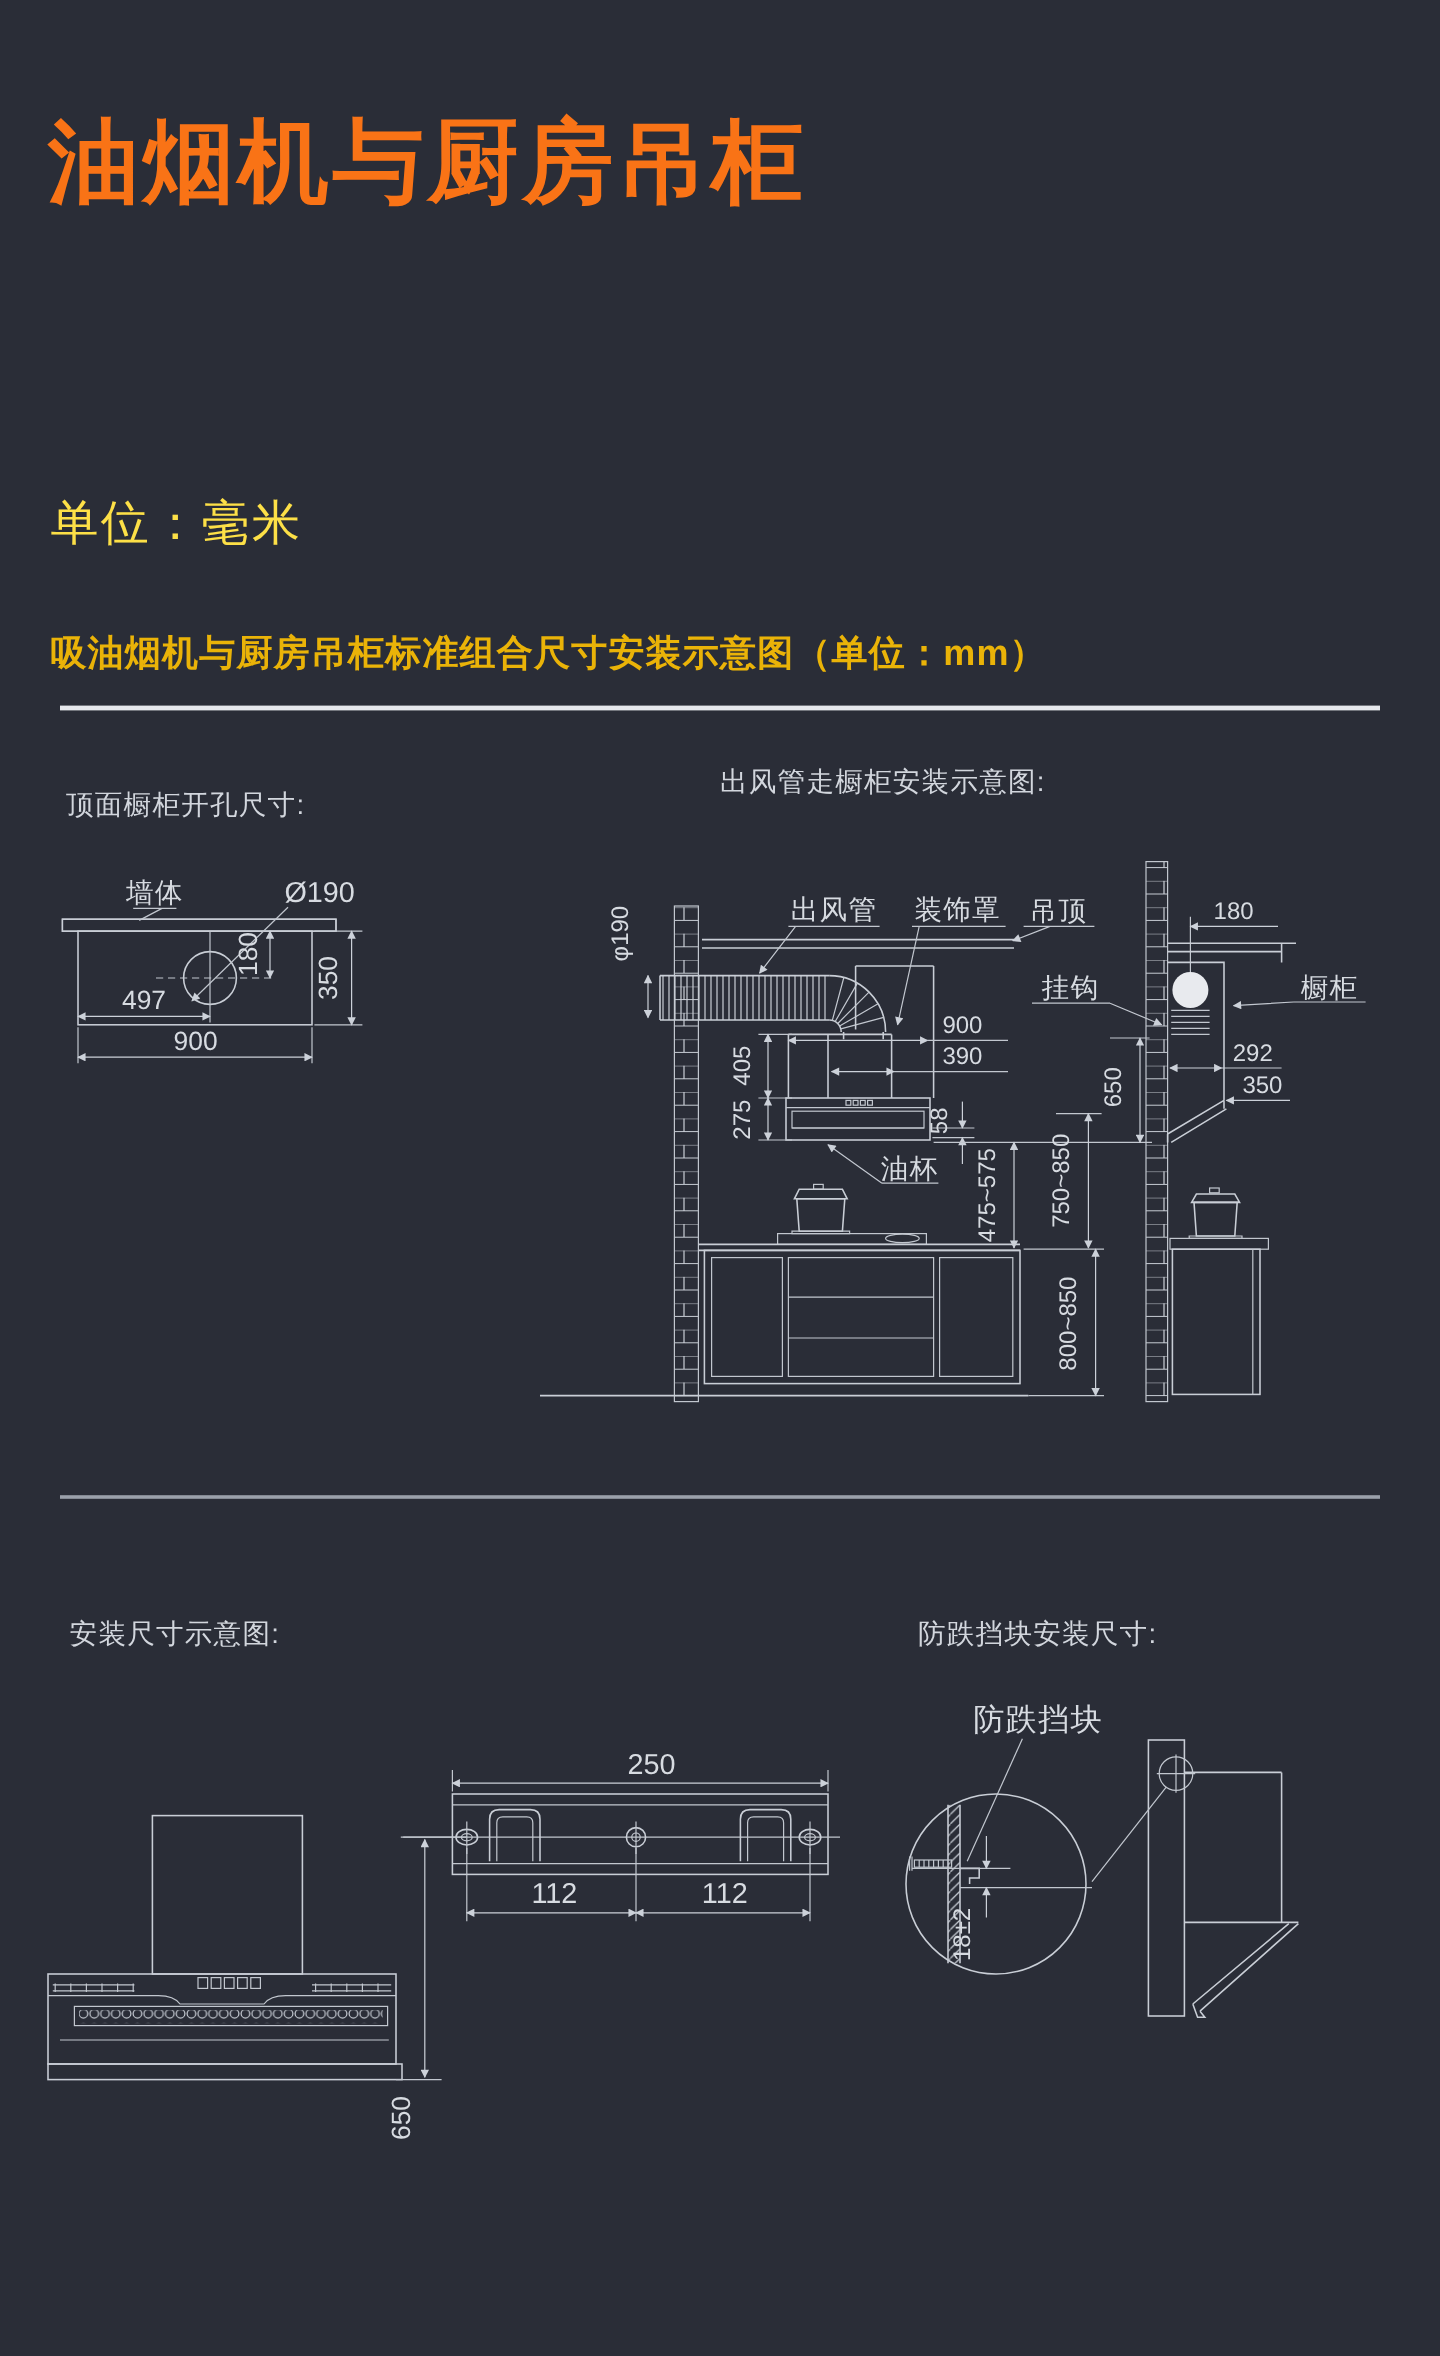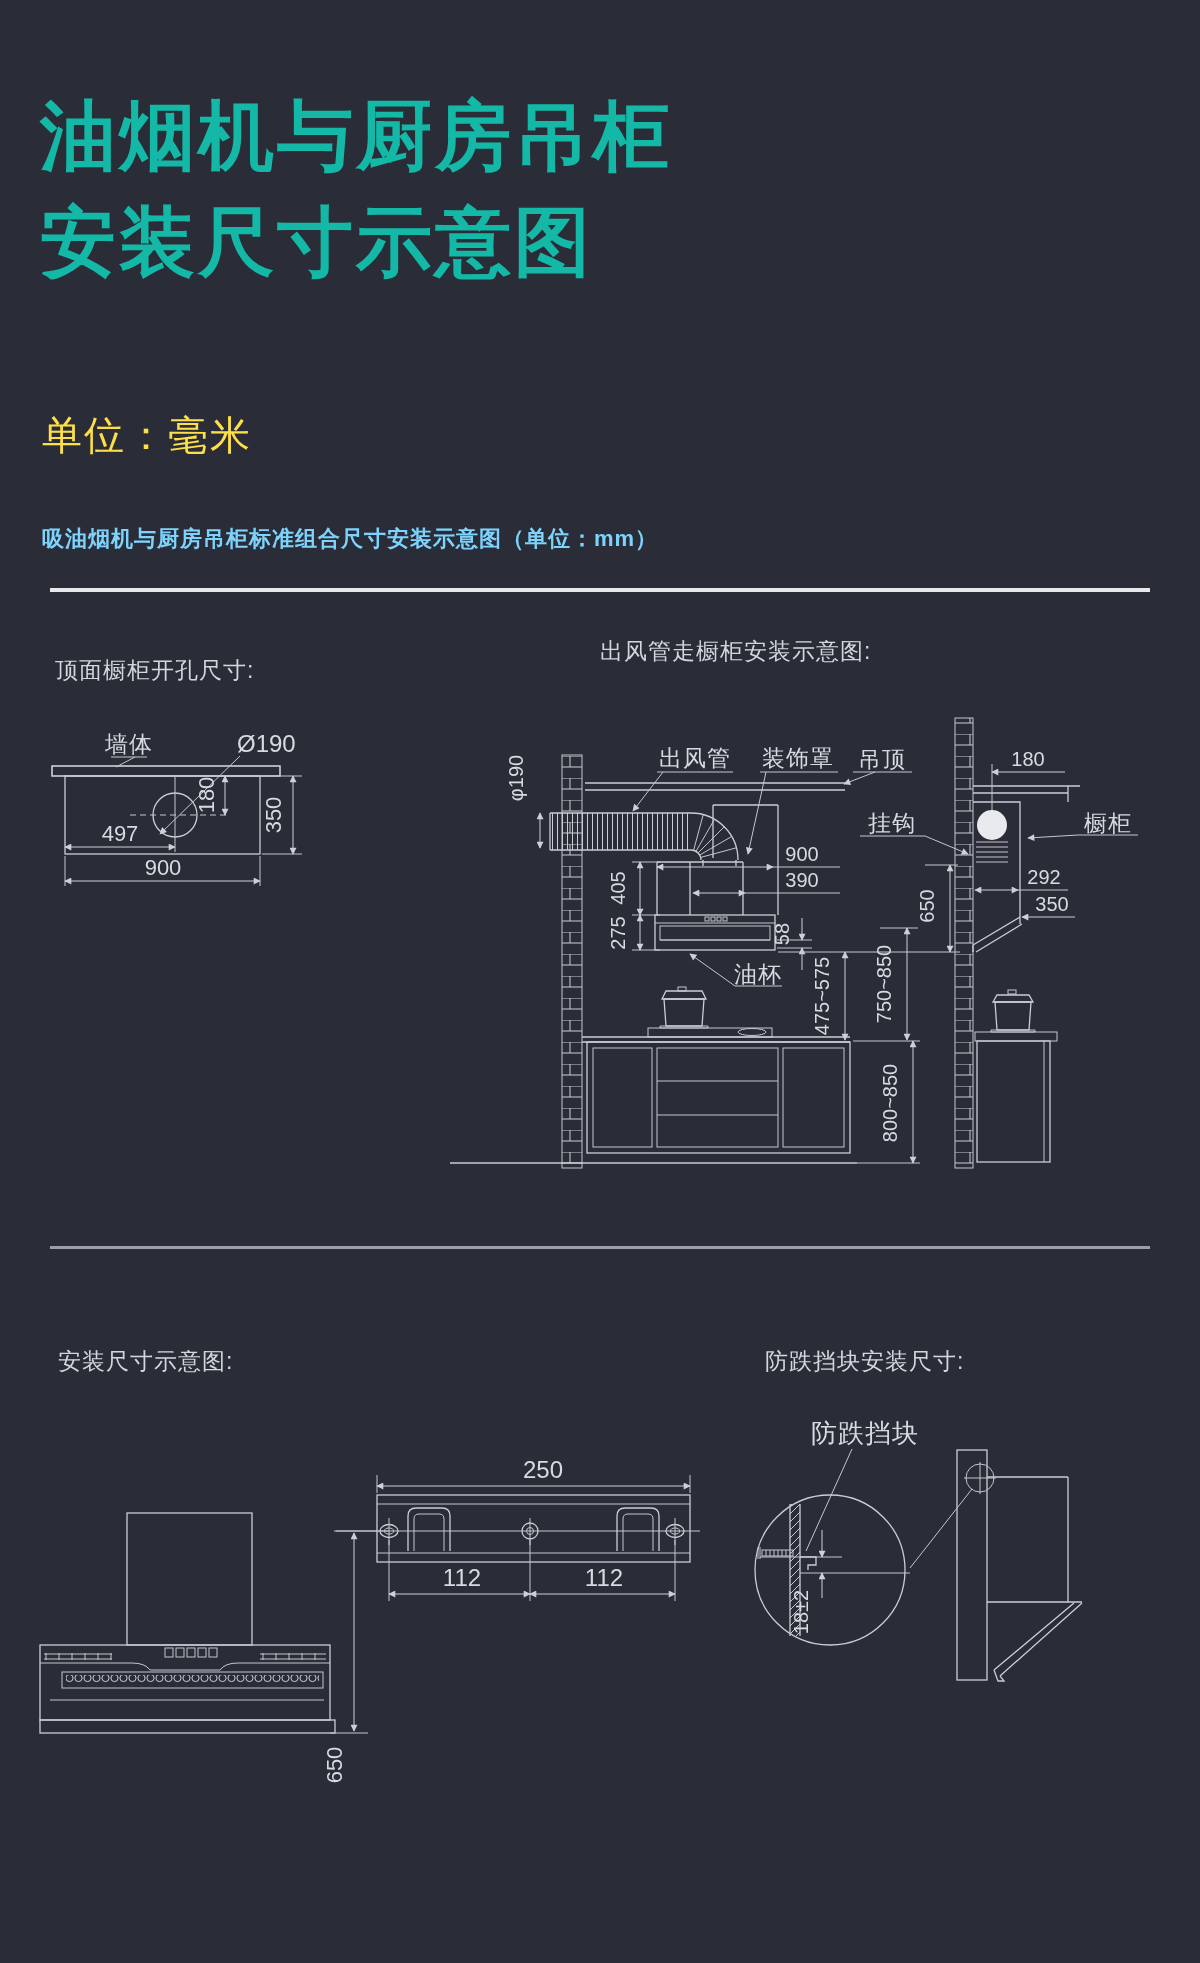--- a/index.html
+++ b/index.html
@@ -1,40 +1,39 @@
 <!DOCTYPE html>
 <html><head>
 <meta charset="utf-8">
 <style>
   html,body{margin:0;padding:0;background:#2a2d37;}
   .page{position:relative;width:1200px;height:1963px;background:#2a2d37;overflow:hidden;
         font-family:"Liberation Sans","DejaVu Sans",sans-serif;}
   .abs{position:absolute;}
-  .title{color:#14b8a6;font-size:76px;font-weight:900;letter-spacing:3px;line-height:1;white-space:nowrap;}
+  .title{color:#f97316;font-size:76px;font-weight:900;letter-spacing:3px;line-height:1;white-space:nowrap;}
   .unit{color:#fde047;font-size:40px;letter-spacing:2px;}
-  .section-title{color:#7dd3fc;font-size:22px;font-weight:bold;letter-spacing:1px;white-space:nowrap;}
+  .section-title{color:#eab308;font-size:30px;font-weight:bold;letter-spacing:1px;white-space:nowrap;}
   .h-label{color:#d2d6dd;font-size:23px;letter-spacing:1px;white-space:nowrap;}
   .divider{background:#e6e8ec;height:4px;}
   .divider2{background:#9aa0aa;height:3px;}
   svg text{fill:#d7dbe1;font-family:"Liberation Sans","DejaVu Sans",sans-serif;}
   svg .ln{stroke:#c9ced6;stroke-width:1.3;fill:none;}
   svg .thin{stroke:#c2c7cf;stroke-width:1;fill:none;}
   svg .dim{stroke:#ccd1d9;stroke-width:1;fill:none;}
   svg .dash{stroke:#c2c7cf;stroke-width:1;fill:none;stroke-dasharray:6 4;}
   svg .wfill{fill:#e8eaee;}
   svg .t20{font-size:20px;} svg .t22{font-size:22px;} svg .t24{font-size:24px;}
   svg .cjk{font-size:23px;letter-spacing:1px;}
 </style>
 </head>
 <body>
 
 <div class="page">
 
   <div class="abs title" style="left:40px;top:98px;">油烟机与厨房吊柜</div>
-  <div class="abs title" style="left:40px;top:204px;">安装尺寸示意图</div>
   <div class="abs unit" style="left:42px;top:408px;">单位：毫米</div>
   <div class="abs section-title" style="left:42px;top:524px;">吸油烟机与厨房吊柜标准组合尺寸安装示意图（单位：mm）</div>
   <div class="abs divider" style="left:50px;top:588px;width:1100px;"></div>
 
   <div class="abs h-label" style="left:55px;top:655px;">顶面橱柜开孔尺寸:</div>
   <div class="abs h-label" style="left:600px;top:636px;">出风管走橱柜安装示意图:</div>
 
   <svg class="abs" style="left:30px;top:690px;" width="380" height="220" viewBox="0 0 380 220">
     <defs>
       <marker id="ah1" viewBox="0 0 10 10" refX="9" refY="5" markerWidth="10" markerHeight="7" orient="auto-start-reverse" markerUnits="userSpaceOnUse">

